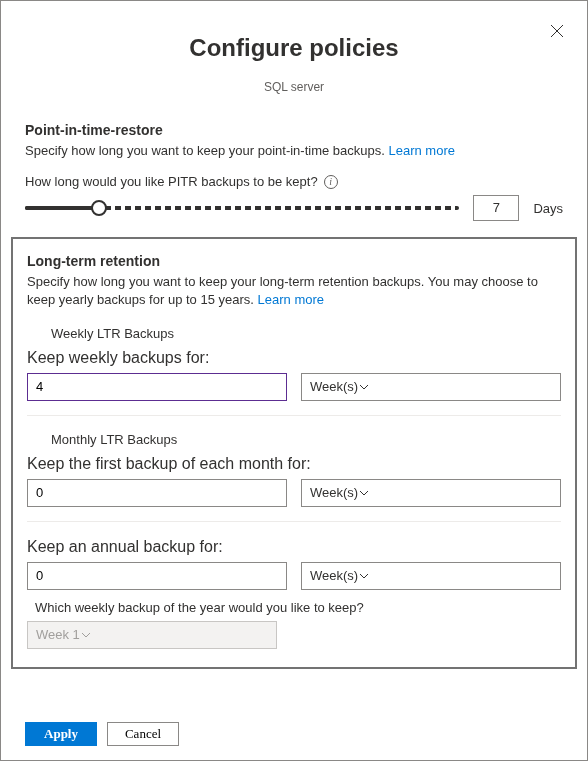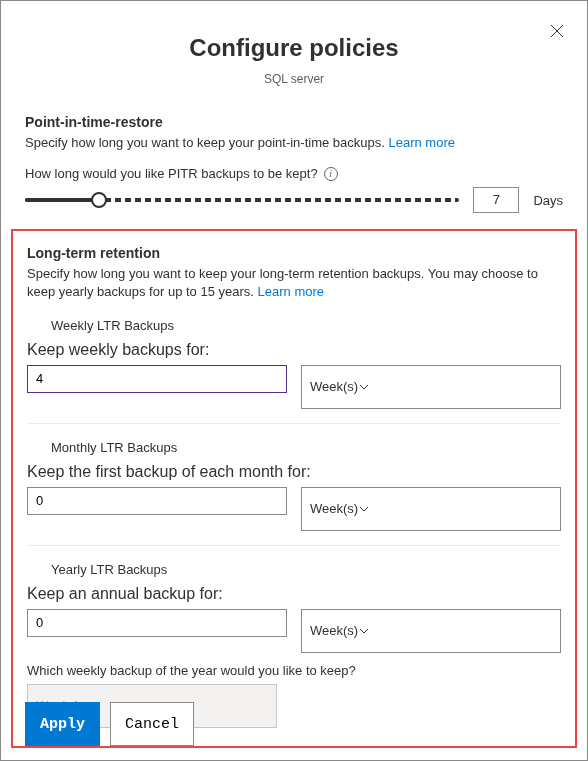--- a/index.html
+++ b/index.html
@@ -19,21 +19,21 @@
       text-align: center;
     }
     .panel-title {
       font-size: 24px;
       font-weight: 600;
       color: #323130;
     }
     .panel-subtitle {
       font-size: 12px;
       color: #605e5c;
-      margin-top: 10px;
+      margin-top: 18px;
     }
     .close-btn {
       position: absolute;
       top: 18px;
       right: 18px;
       width: 24px;
       height: 24px;
       cursor: pointer;
       display: flex;
       align-items: center;
@@ -108,21 +108,21 @@
       width: 46px;
       height: 26px;
       border: 1px solid #8a8886;
       text-align: center;
       font-size: 13px;
       line-height: 24px;
     }
     .days-label { font-size: 13px; }
 
     .ltr-box {
-      border: 2px solid #ef4444;
+      border: 2px solid #737373;
       margin: 16px 10px 0 10px;
       padding: 14px 14px 18px 14px;
     }
     .subsection {
       margin-top: 16px;
       padding-bottom: 14px;
       border-bottom: 1px solid #edebe9;
     }
     .subsection:last-of-type { border-bottom: none; padding-bottom: 0; }
     .sub-heading {
@@ -144,21 +144,21 @@
       height: 28px;
       border: 1px solid #8a8886;
       padding: 0 8px;
       font-size: 13px;
       font-family: inherit;
       outline: none;
     }
     .text-input.focused { border-color: #5c2d91; }
     .dropdown {
       flex: 1;
-      height: 44px;
+      height: 28px;
       border: 1px solid #8a8886;
       display: flex;
       align-items: center;
       padding: 0 8px;
       cursor: pointer;
       background: #fff;
     }
     .dropdown.small { width: 250px; flex: none; }
     .dropdown.disabled {
       background: #f3f2f1;
@@ -166,35 +166,35 @@
       border-color: #c8c6c4;
       cursor: default;
     }
     .chevron {
       width: 12px; height: 12px;
     }
     .chevron svg { display:block; }
 
     .followup-label {
       font-size: 13px;
-      margin: 10px 0 6px 0;
+      margin: 10px 0 6px 8px;
     }
 
     .footer {
       position: absolute;
       bottom: 14px;
       left: 24px;
       display: flex;
       gap: 10px;
     }
     .btn {
       min-width: 72px;
-      height: 44px;
-      font-size: 15px;
-      font-family: Liberation Mono, monospace;
+      height: 24px;
+      font-size: 13px;
+      font-family: Liberation Serif, serif;
       border: 1px solid #8a8886;
       background: #fff;
       cursor: pointer;
       padding: 0 14px;
     }
     .btn.primary {
       background: #0078d4;
       border-color: #0078d4;
       color: #fff;
       font-weight: 600;
@@ -266,21 +266,20 @@
         <span class="chevron">
             <svg width="12" height="12" viewBox="0 0 12 12">
               <path d="M2 4 L6 8 L10 4" fill="none" stroke="#323130" stroke-width="1"></path>
             </svg>
           </span>
       </div>
     </div>
   </div>
 
   <div class="subsection">
-    <div class="sub-heading">Yearly LTR Backups</div>
     <div class="field-label">Keep an annual backup for:</div>
     <div class="input-row">
       <input class="text-input" value="0" style="">
       <div class="dropdown">
         <span>Week(s)</span>
         <span class="chevron">
             <svg width="12" height="12" viewBox="0 0 12 12">
               <path d="M2 4 L6 8 L10 4" fill="none" stroke="#323130" stroke-width="1"></path>
             </svg>
           </span>

